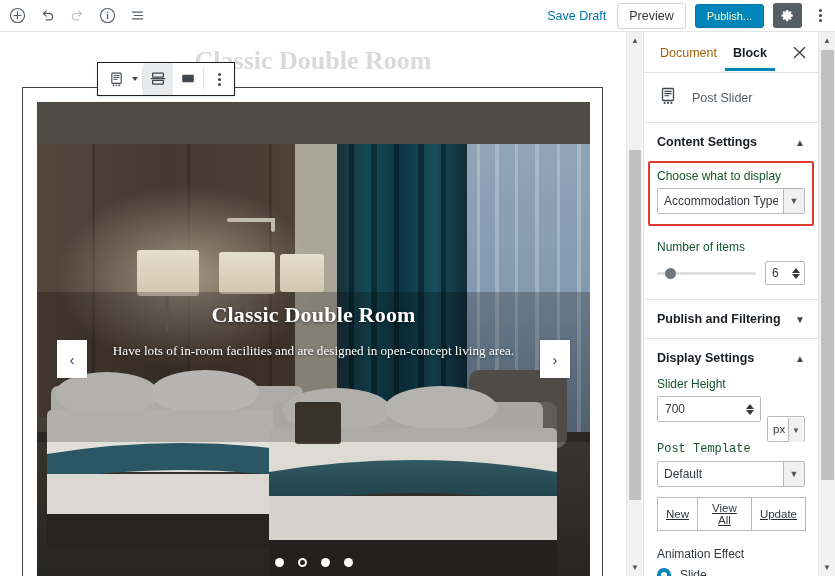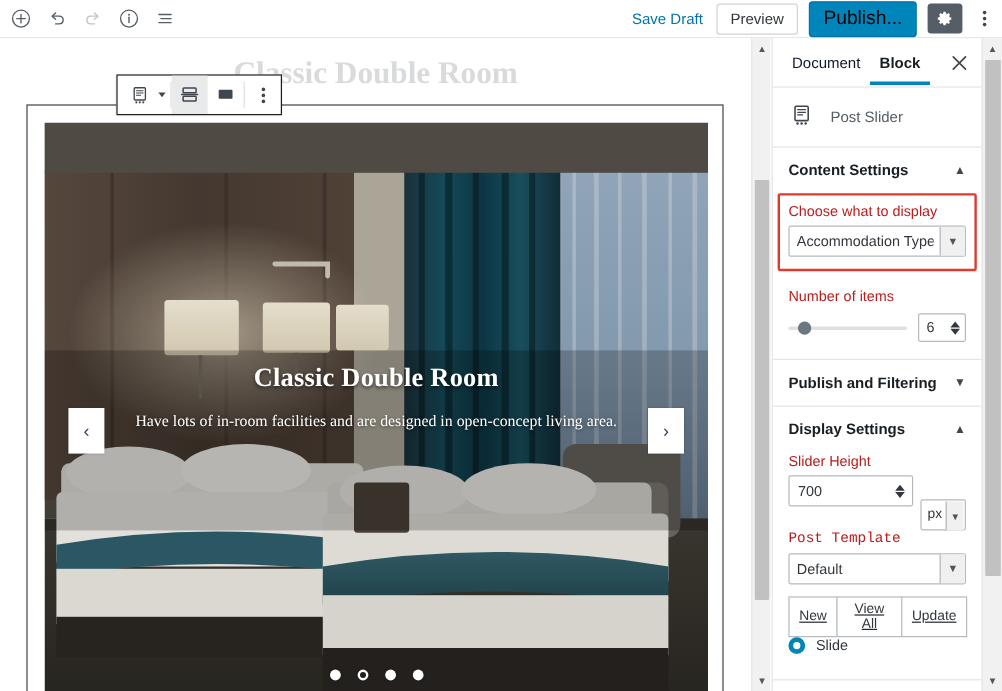--- a/index.html
+++ b/index.html
@@ -31,23 +31,23 @@
   .link-btn {
     color: #0073aa; font-size: 12.5px; cursor: pointer; background: none;
     border: none; font-family: inherit; padding: 3px 2px;
   }
   .btn-preview {
     font-size: 12.5px; background: #fff; border: 1px solid #cfd3d6;
     border-radius: 3px; padding: 5px 11px; cursor: pointer;
     color: #32373c; font-family: inherit;
   }
   .btn-publish {
-    font-size: 16px; background: #0085ba; border: 1px solid #0073aa;
+    font-size: 11px; background: #0085ba; border: 1px solid #0073aa;
     border-radius: 3px; padding: 5px 11px; cursor: pointer;
-    color: #000000; font-family: inherit;
+    color: #fef9c3; font-family: inherit;
   }
   .btn-gear {
     width: 29px; height: 25px; background: #555d66; border-radius: 3px;
     display: flex; align-items: center; justify-content: center;
     cursor: pointer; color: #fff;
   }
   .btn-kebab {
     width: 18px; height: 25px; display: flex; align-items: center;
     justify-content: center; cursor: pointer; color: #444;
   }
@@ -148,21 +148,21 @@
   
   .sidebar {
     position: absolute; top: 32px; left: 643px; width: 175px; height: 544px;
     background: #fff; border-left: 1px solid #e2e4e7; overflow: hidden;
   }
   .sb-tabs {
     display: flex; align-items: center; height: 41px;
     border-bottom: 1px solid #e2e4e7; padding: 0 8px; position: relative;
   }
   .sb-tab {
-    font-size: 12.5px; padding: 12px 8px 11px; cursor: pointer; color: #0f172a;
+    font-size: 12.5px; padding: 12px 8px 11px; cursor: pointer; color: #a16207;
   }
   .sb-tab.active { color: #191e23; font-weight: bold; box-shadow: inset 0 -3px 0 #0085ba; }
   .sb-close {
     margin-left: auto; width: 22px; height: 22px; display: flex;
     align-items: center; justify-content: center; cursor: pointer;
     color: #40464d; font-size: 14px;
   }
   .sb-blockinfo {
     display: flex; align-items: center; gap: 14px; padding: 13px 14px;
     border-bottom: 1px solid #e2e4e7;
@@ -171,21 +171,21 @@
 
   .panel { border-bottom: 1px solid #e2e4e7; }
   .panel-head {
     display: flex; align-items: center; padding: 12px 13px;
     cursor: pointer; font-size: 12.5px; font-weight: bold; color: #191e23;
   }
   .panel-head .chev { margin-left: auto; color: #40464d; font-size: 10px; }
   .panel-body { padding: 0 13px 14px; }
 
   .field-label {
-    font-size: 12px; color: #b91c1c; margin-bottom: 5px; display: block;
+    font-size: 12px; color: #14532d; margin-bottom: 5px; display: block;
   }
   .sel-wrap { position: relative; display: block; }
   .sel {
     width: 100%; height: 26px; border: 1px solid #b4b9be; border-radius: 2px;
     background: #fff; font-size: 12px; padding: 0 26px 0 6px;
     font-family: inherit; color: #32373c; appearance: none; cursor: pointer;
   }
   .sel-btn {
     position: absolute; right: 1px; top: 1px; width: 21px; height: 24px;
     background: #f0f0f0; border-left: 1px solid #b4b9be;
@@ -605,20 +605,21 @@
           </select>
           <span class="sel-btn">▼</span>
         </span>
 
         <div class="btn-row">
           <button class="mini-btn">New</button>
           <button class="mini-btn">View All</button>
           <button class="mini-btn">Update</button>
         </div>
 
+        <div class="group-label">Animation Effect</div>
         <label class="radio-row">
           <span class="radio on"></span>
           <span class="radio-lbl">Slide</span>
         </label>
 
       </div>
     </div>
   </div>
 
   <div class="scroll-sidebar">

